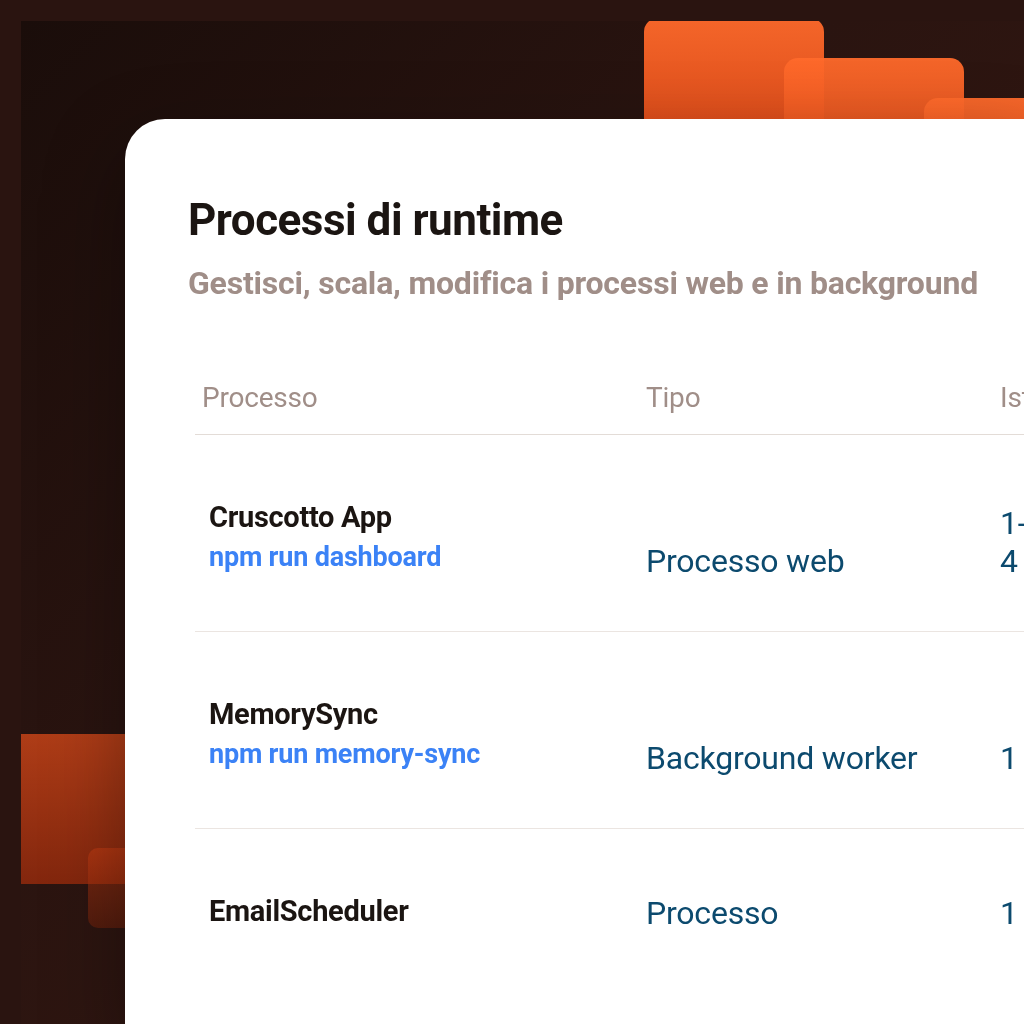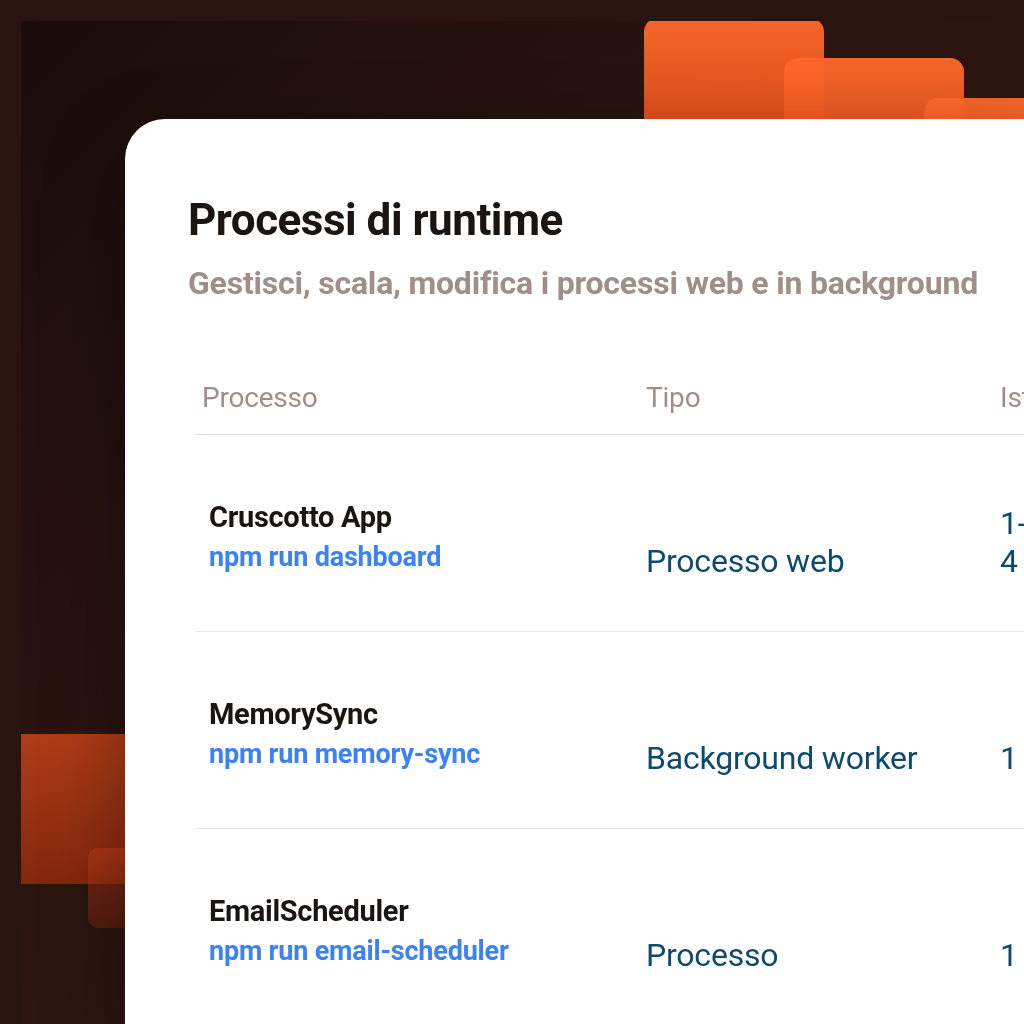--- a/index.html
+++ b/index.html
@@ -161,20 +161,19 @@
         <div class="proc-name">MemorySync</div>
         <div class="proc-cmd">npm run memory-sync</div>
       </div>
       <div class="col-type cell-text">Background worker</div>
       <div class="col-instances cell-text">1</div>
     </div>
 
     <div class="row">
       <div class="col-process">
         <div class="proc-name">EmailScheduler</div>
-        <div class="proc-cmd">npm run email-scheduler</div>
       </div>
       <div class="col-type cell-text">Processo</div>
       <div class="col-instances cell-text">1</div>
     </div>
 
   </div>
 </div>
 
 </body></html>

